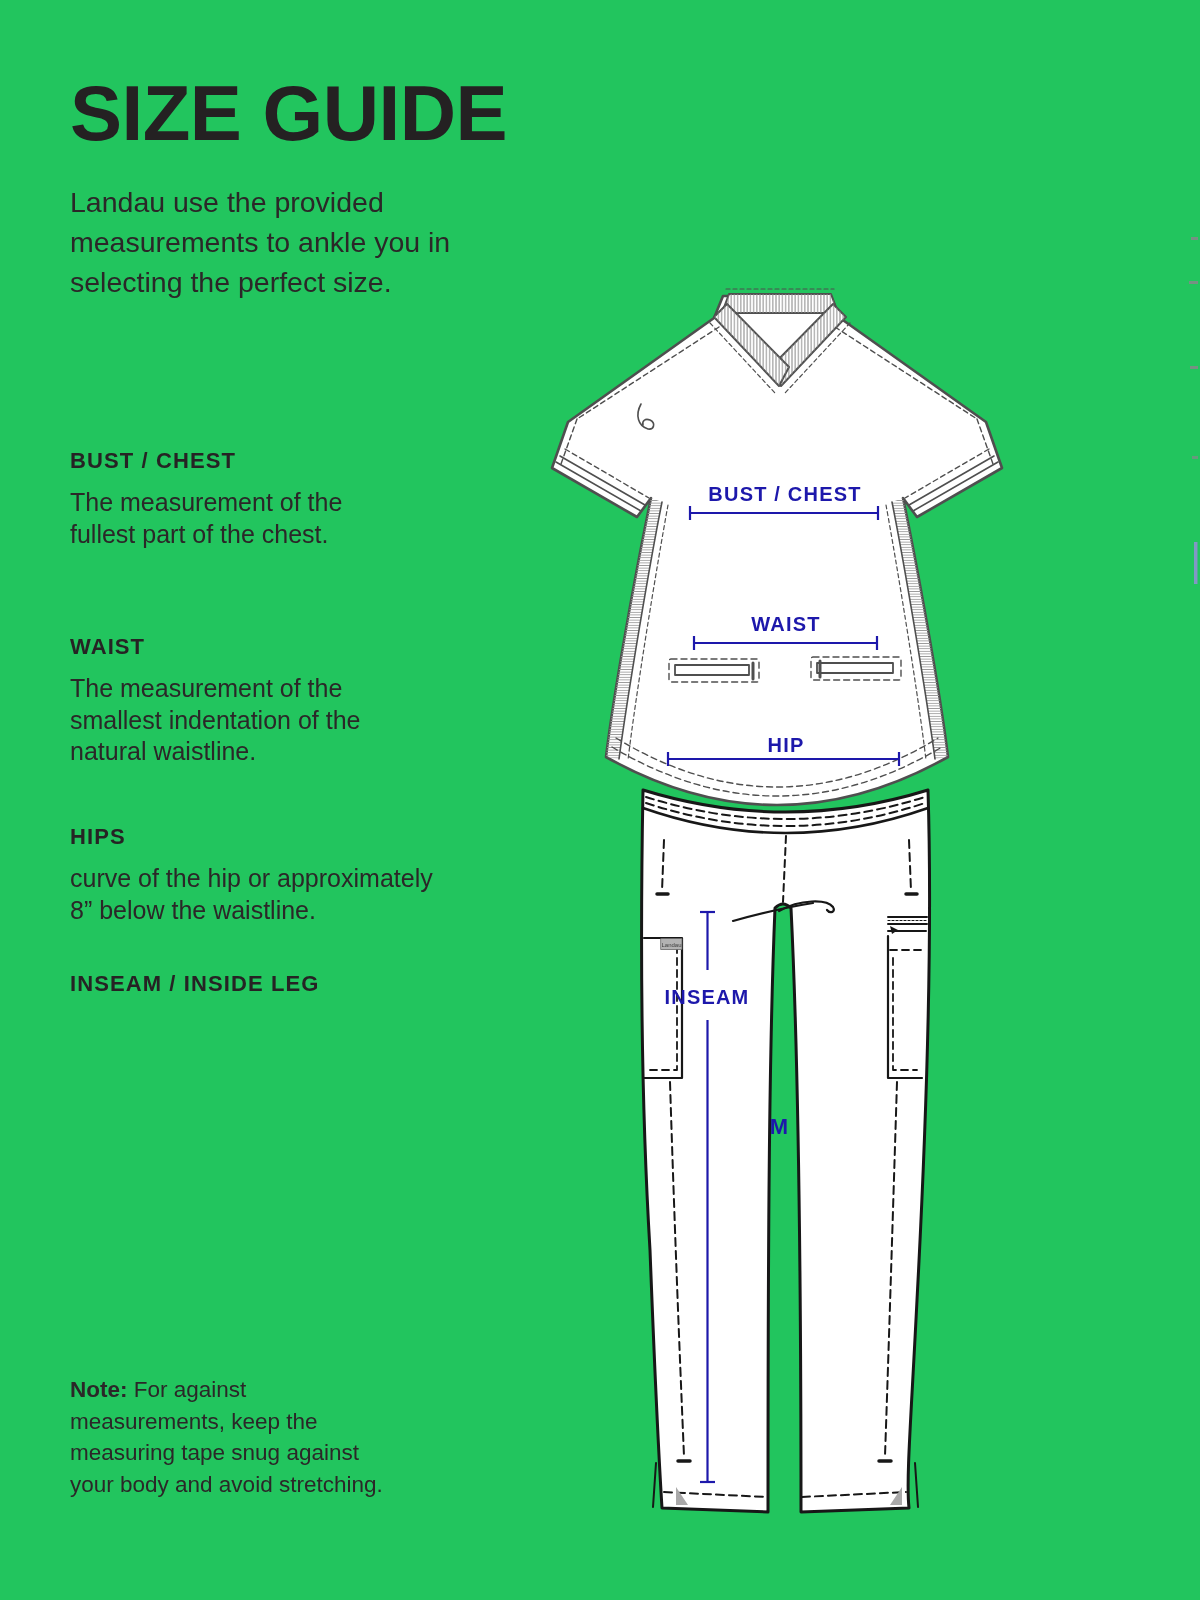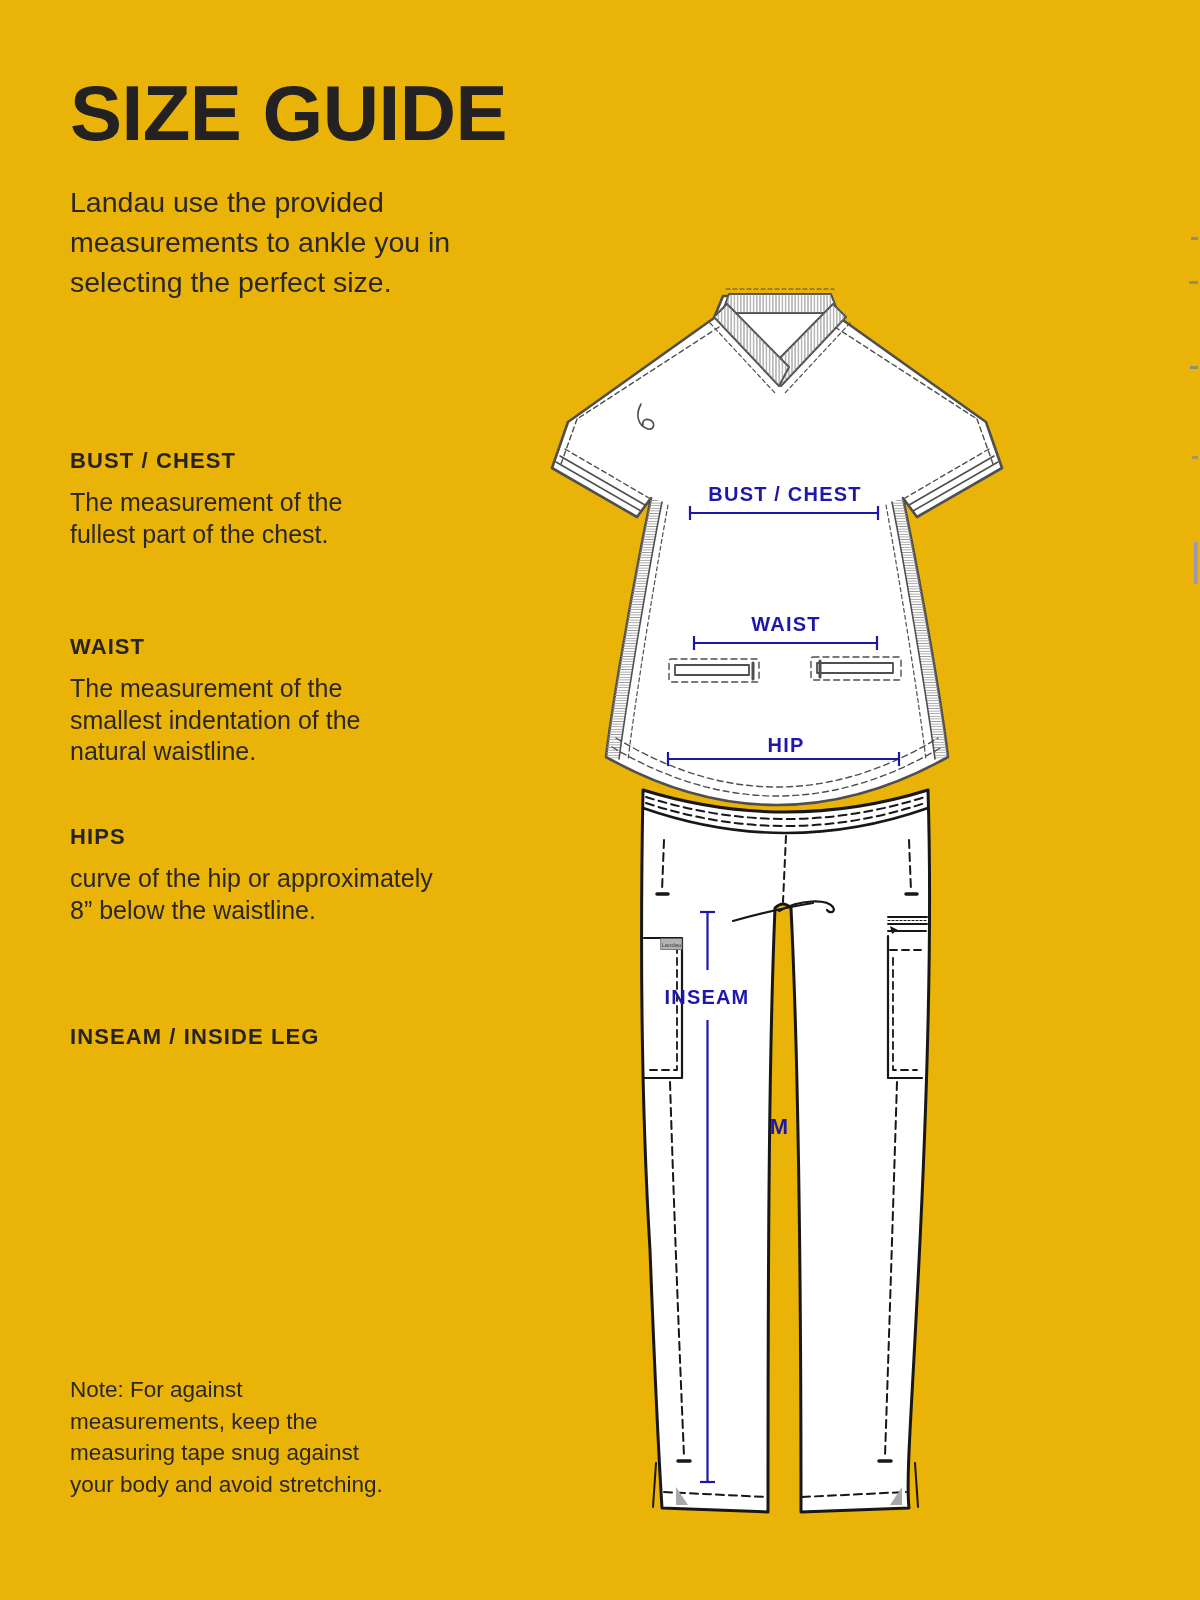--- a/index.html
+++ b/index.html
@@ -1,26 +1,26 @@
 <!DOCTYPE html>
 <html><head>
 <meta charset="utf-8">
 <style>
   html,body{margin:0;padding:0;background:#ffffff;}
-  .page{position:relative;width:1200px;height:1600px;background:#eab308;overflow:hidden;
+  .page{position:relative;width:1200px;height:1600px;background:#22c55e;overflow:hidden;
         font-family:"Liberation Sans",sans-serif;color:#2b2728;}
   .abs{position:absolute;}
   .title{left:70px;top:74px;font-size:78px;font-weight:700;letter-spacing:-.5px;color:#242122;line-height:1;}
   .intro{left:70px;top:182px;font-size:28.5px;line-height:40px;color:#2b2728;}
   .section{left:70px;}
   .sec-heading{font-size:22px;font-weight:700;letter-spacing:1.1px;color:#262324;margin:0 0 13px 0;line-height:26px;}
   .sec-body{font-size:25px;line-height:31.5px;color:#2b2728;}
   .line{display:block;}
   .note{left:70px;top:1374px;font-size:22.5px;line-height:31.5px;color:#2b2728;}
-  .note b{font-weight:400;margin-top:48px;}
+  .note b{font-weight:700;margin-top:48px;}
   svg text{font-family:"Liberation Sans",sans-serif;}
   .blue-label{font-size:20px;font-weight:700;letter-spacing:1.2px;}
   .size-label{font-size:22px;font-weight:700;}
   .tag-label{font-size:6px;}
 </style>
 </head>
 <body>
 
 <div class="page">
 
@@ -50,21 +50,21 @@
   </div>
 
   <div class="abs section" style="top:824px;">
     <div class="sec-heading">HIPS</div>
     <div class="sec-body">
       <span class="line">curve of the hip or approximately</span>
       <span class="line">8” below the waistline.</span>
     </div>
   </div>
 
-  <div class="abs section" style="top:1024px;">
+  <div class="abs section" style="top:971px;">
     <div class="sec-heading">INSEAM / INSIDE LEG</div>
   </div>
 
   <div class="abs note">
     <span class="line"><b>Note:</b> <span>For against</span></span>
     <span class="line">measurements, keep the</span>
     <span class="line">measuring tape snug against</span>
     <span class="line">your body and avoid stretching.</span>
   </div>
 

